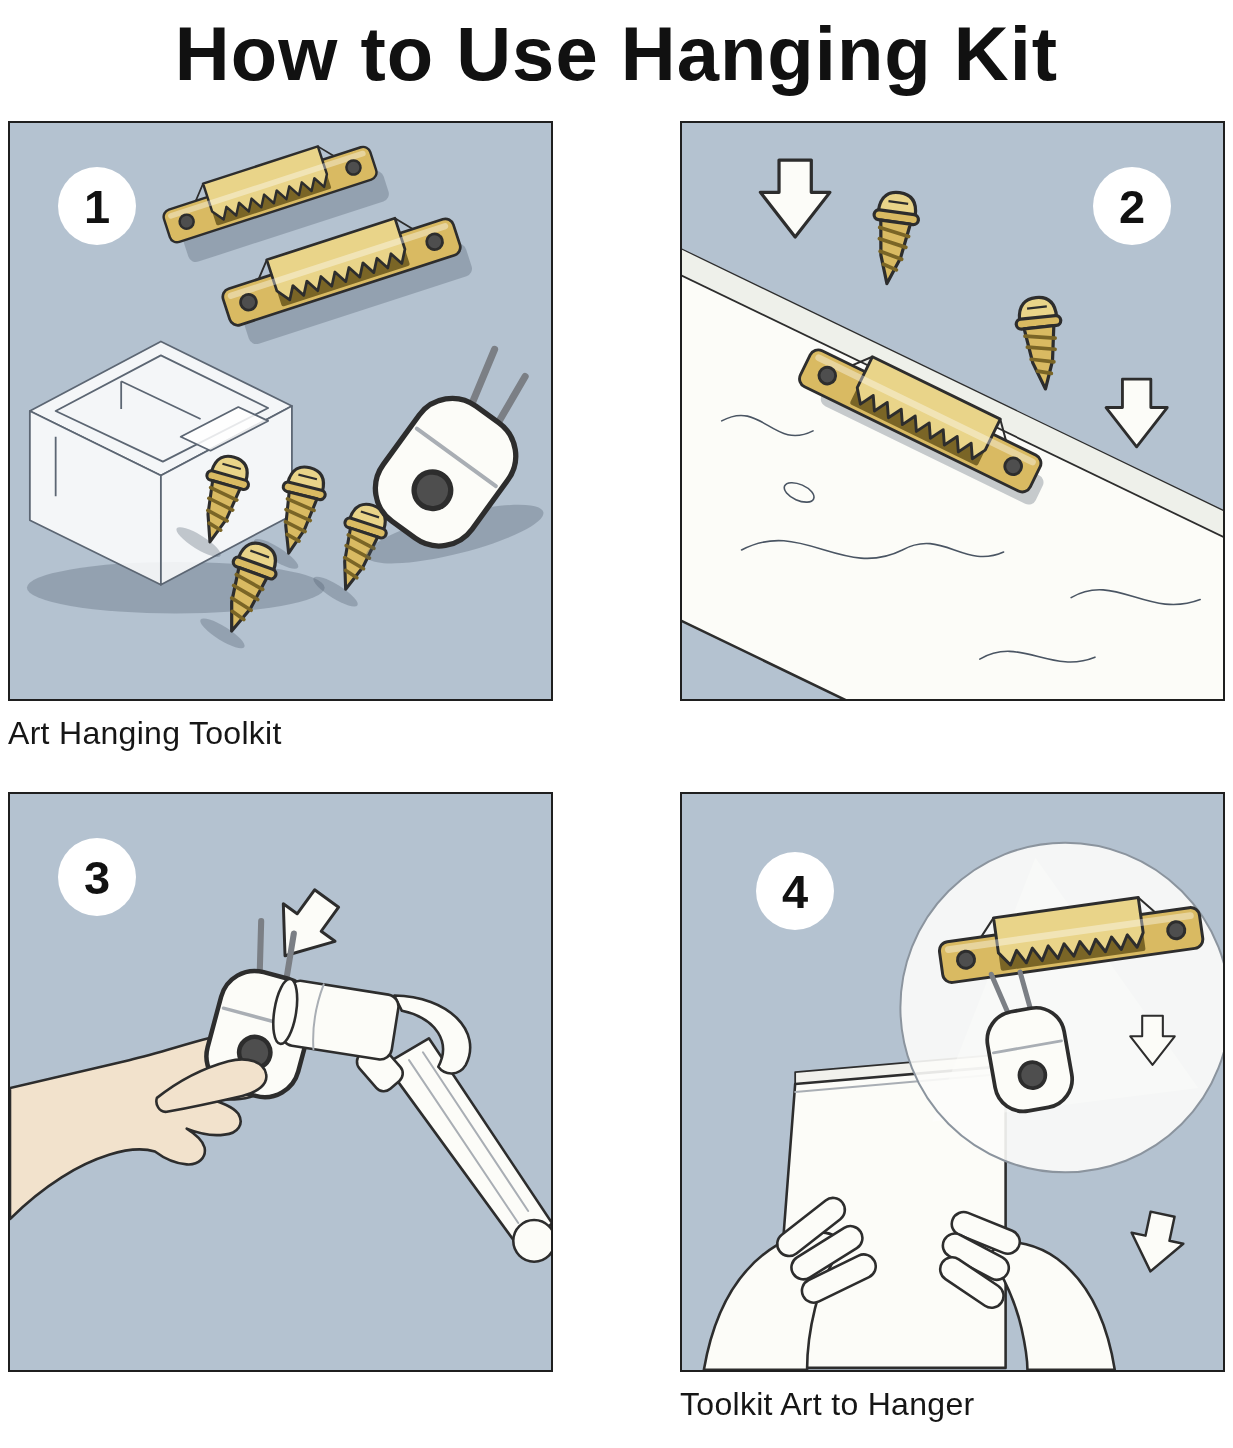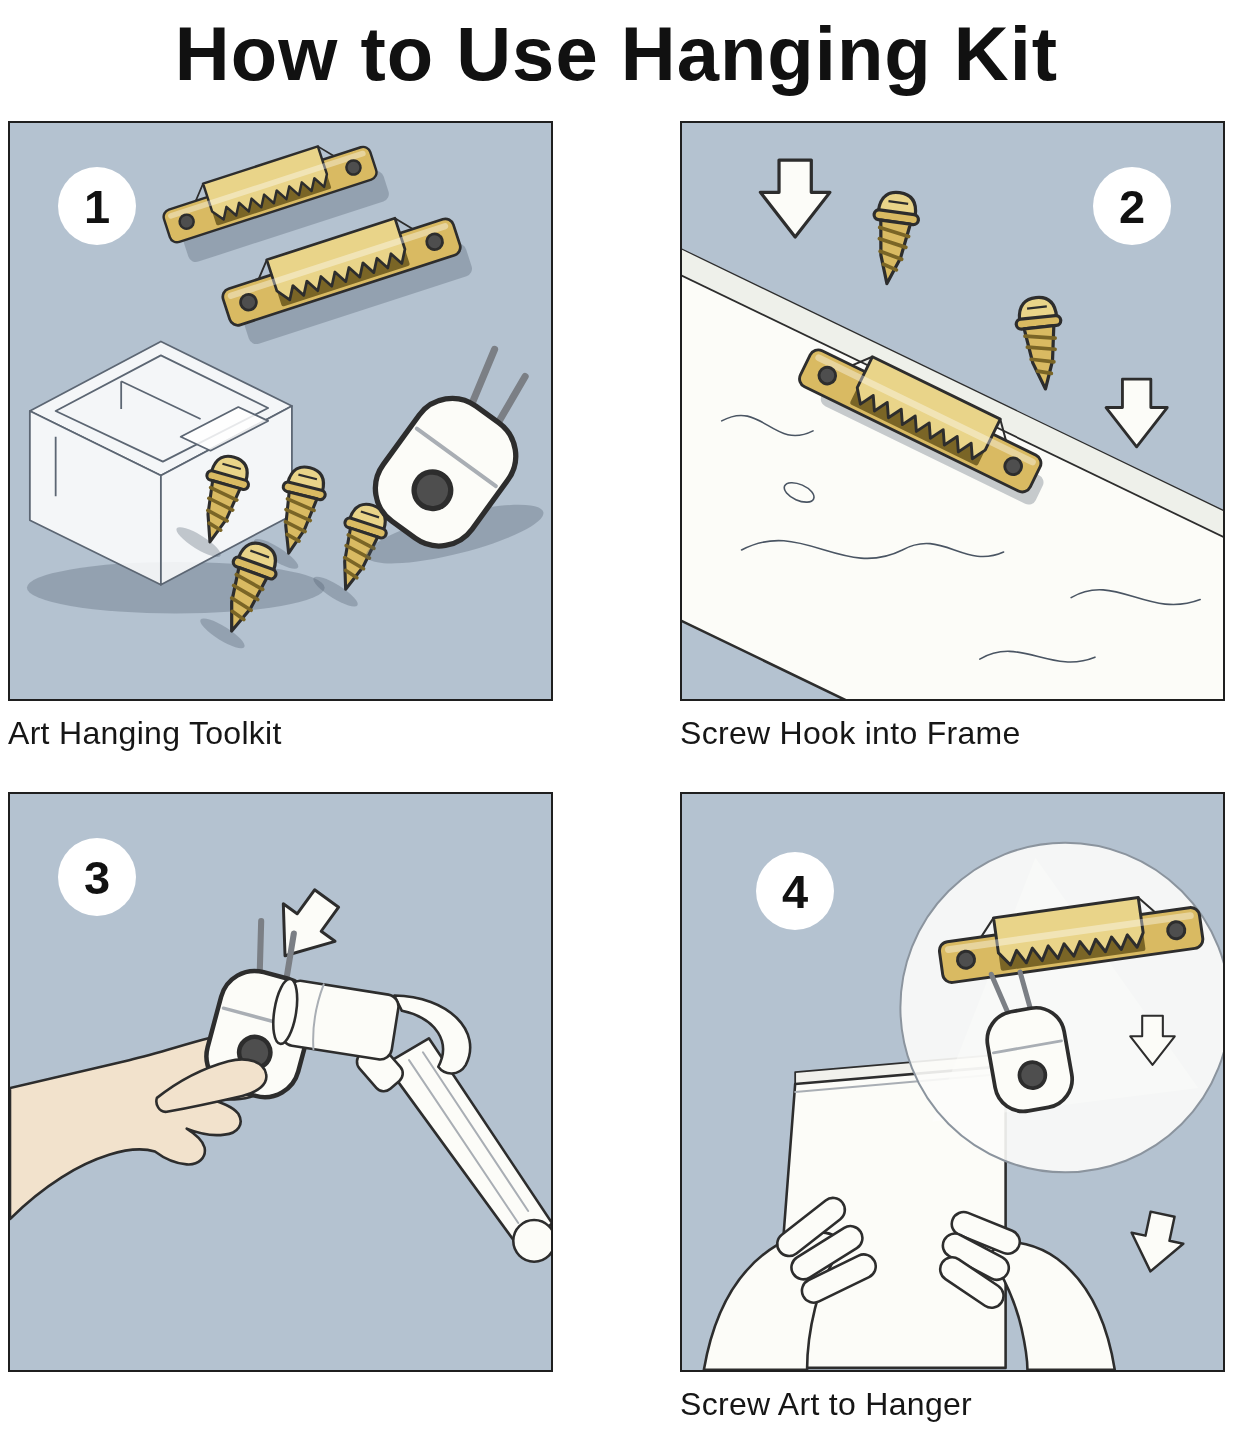--- a/index.html
+++ b/index.html
@@ -160,21 +160,20 @@
           <use href="#def-screw" transform="translate(212,122) rotate(8) scale(1.25)"></use>
           <use href="#def-screw" transform="translate(362,228) rotate(-6) scale(1.25)"></use>
 
           <use href="#def-arrow" transform="translate(114,76) scale(1.25)"></use>
           <use href="#def-arrow" transform="translate(458,292) scale(1.1)"></use>
         </svg>
         <div class="badge tr">
           <span>2</span>
         </div>
       </div>
-      <figcaption class="caption">Screw Hook into Frame</figcaption>
     </figure>
 
     <figure class="step">
       <div class="panel">
         <svg viewBox="0 0 545 580">
 
           <use href="#def-arrow" transform="translate(298,134) rotate(36) scale(1.15)"></use>
 
           <g>
             <path class="f-skin s-out" d="M 0,296
@@ -253,17 +252,17 @@
             <rect x="-36" y="-12" width="72" height="24" rx="12" class="f-white s-out" transform="translate(296,466) rotate(28)"></rect>
             <rect x="-36" y="-12" width="72" height="24" rx="12" class="f-white s-out" transform="translate(292,492) rotate(34)"></rect>
           </g>
 
           <use href="#def-arrow" transform="translate(478,452) rotate(12) scale(0.95)"></use>
         </svg>
         <div class="badge tl4">
           <span>4</span>
         </div>
       </div>
-      <figcaption class="caption">Screw Art to Hanger</figcaption>
+      <figcaption class="caption">Toolkit Art to Hanger</figcaption>
     </figure>
 
   </div>
 </div>
 
 </body></html>

